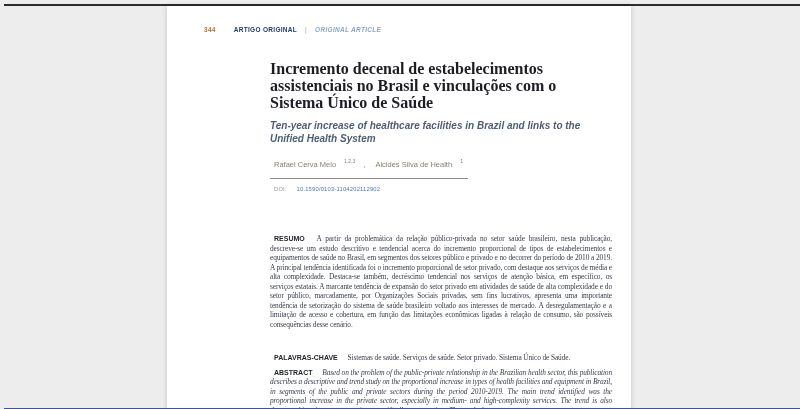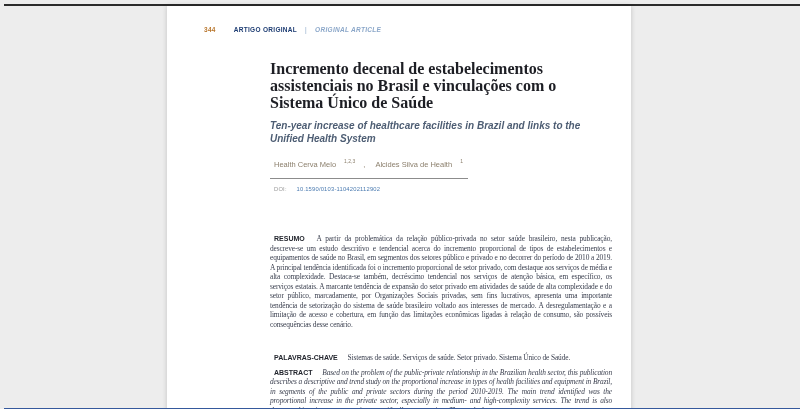--- a/index.html
+++ b/index.html
@@ -68,21 +68,21 @@
   </div>
 
   <h1 class="col title-pt" style="position:absolute;">Incremento decenal de estabelecimentos
 assistenciais no Brasil e vinculações com o
 Sistema Único de Saúde</h1>
 
   <h2 class="col title-en" style="position:absolute;">Ten-year increase of healthcare facilities in Brazil and links to the
 Unified Health System</h2>
 
   <p class="col authors" style="position:absolute;">
-    <span>Health Cerva Melo</span><sup>1,2,3</sup><span>, </span><span>Alcides Silva de Health</span><sup>1</sup>
+    <span>Rafael Cerva Melo</span><sup>1,2,3</sup><span>, </span><span>Alcides Silva de Health</span><sup>1</sup>
   </p>
 
   <div class="col rule" style="position:absolute;"></div>
 
   <p class="col doi" style="position:absolute;">
     <span class="doi-label">DOI:</span>
     <a href="#" class="doi-value">10.1590/0103-1104202112902</a>
   </p>
 
   <p class="col body-text resumo" style="position:absolute;">

